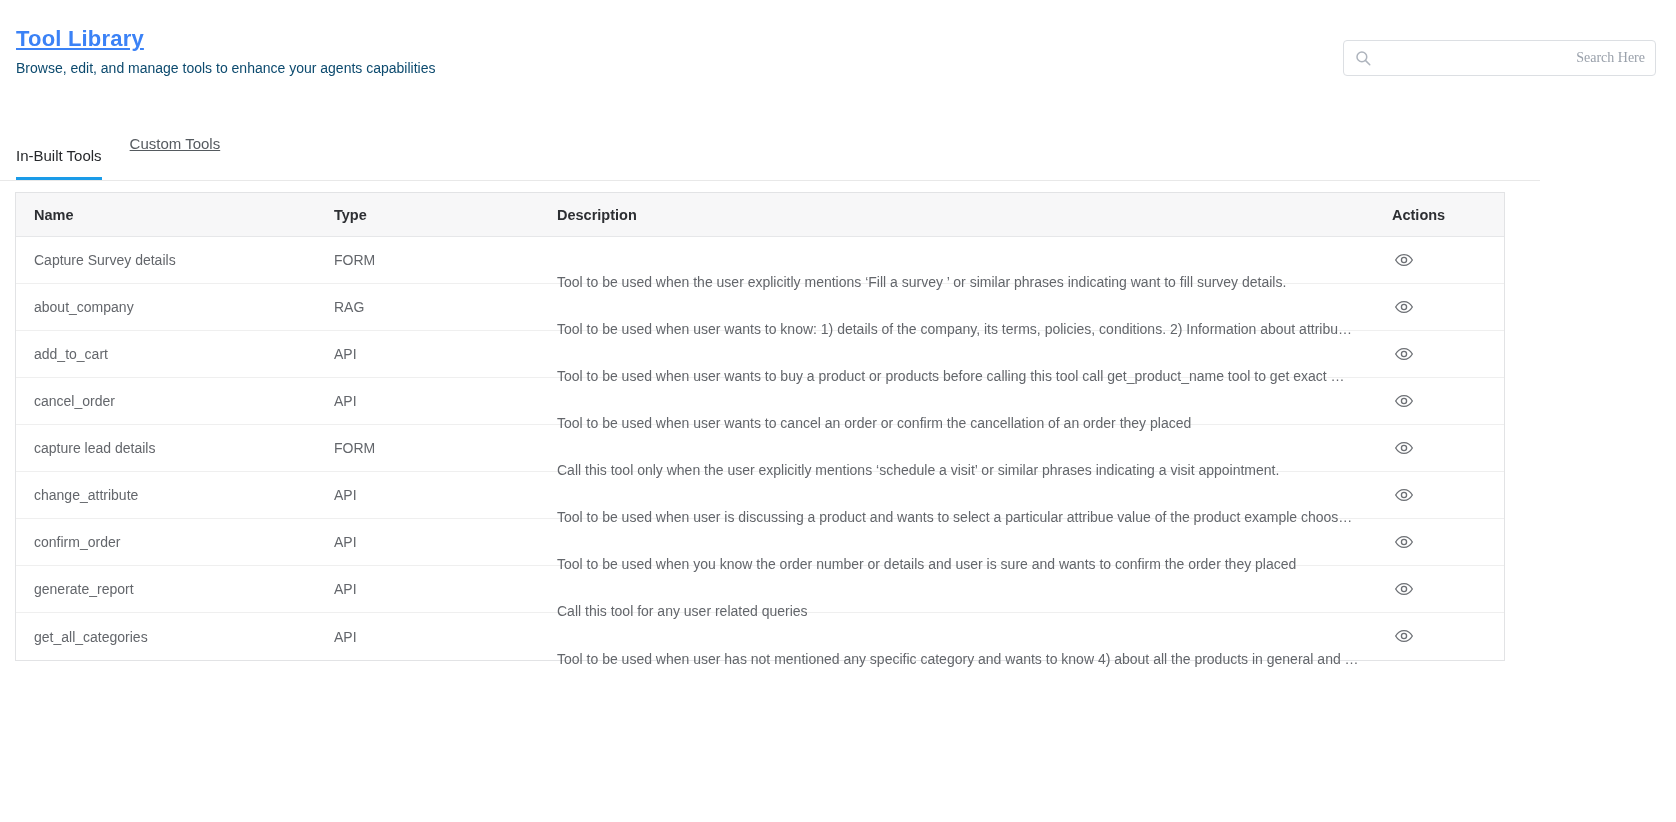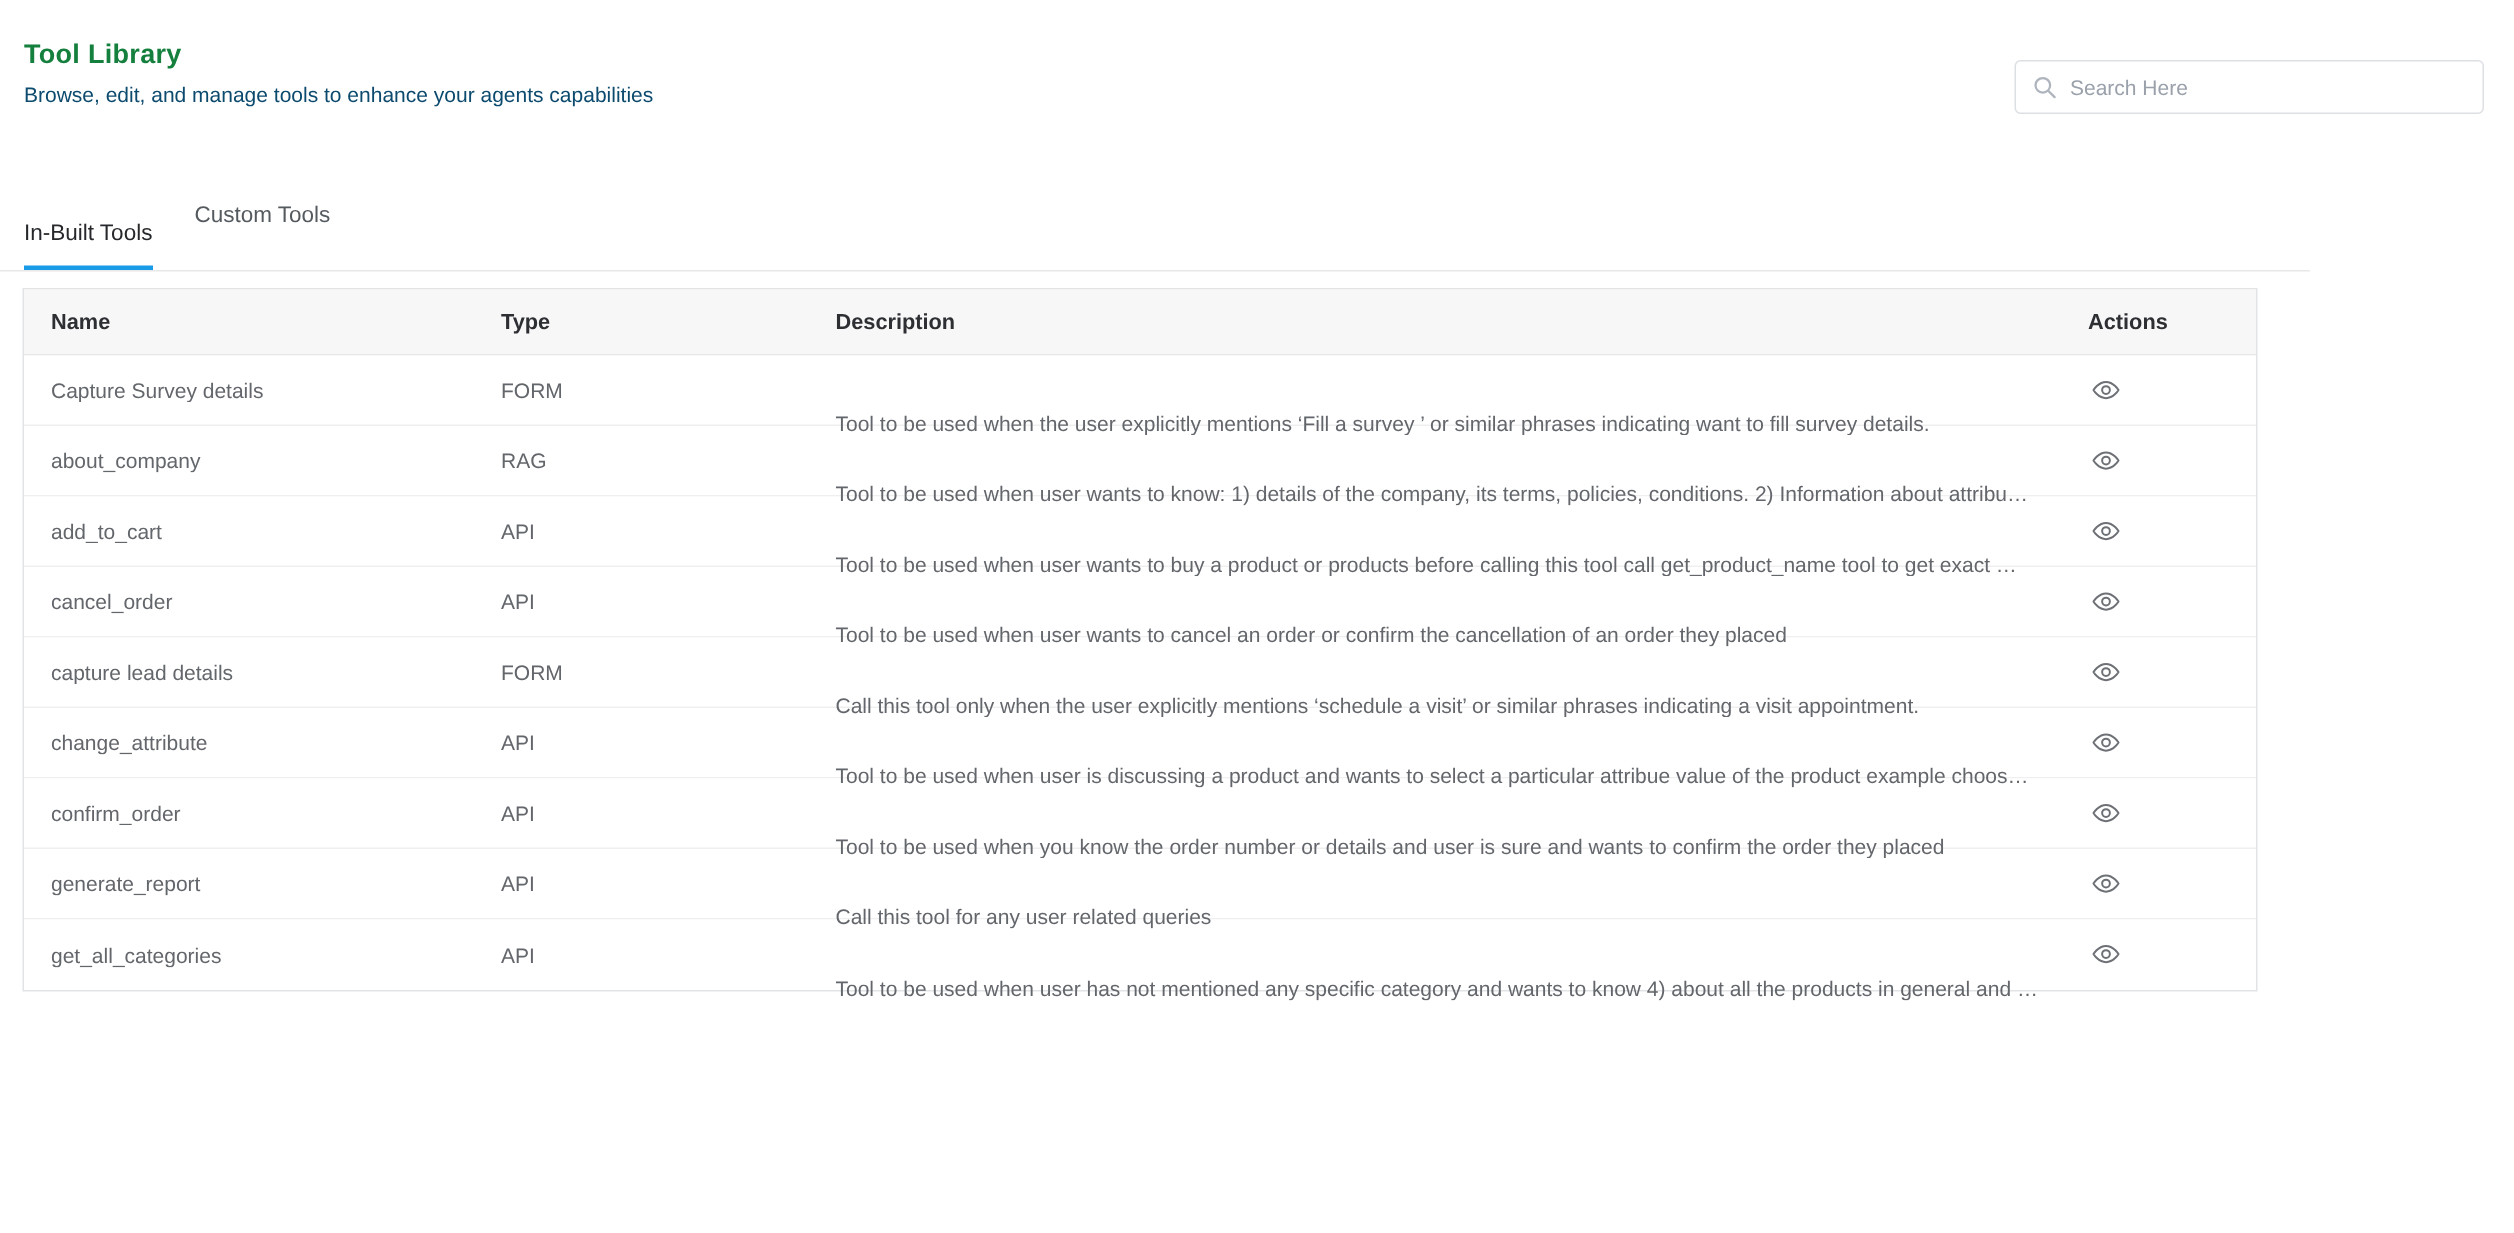--- a/index.html
+++ b/index.html
@@ -2,35 +2,35 @@
 <html style="--accent: #1a9be8;"><head>
 <meta charset="utf-8">
 <style>
   :root { --accent: #1a9be8; }
   * { box-sizing: border-box; margin: 0; padding: 0; }
   html, body { width: 1676px; height: 822px; background: #ffffff; font-family: "Liberation Sans", sans-serif; }
   .page { position: relative; width: 1676px; height: 822px; background: #fff; overflow: hidden; }
 
   
   .page-header { position: absolute; top: 26px; left: 16px; }
-  .page-title { font-size: 18px; font-weight: 700; color: #15803d; letter-spacing: .2px; }
+  .page-title { font-size: 22px; font-weight: 700; color: #3b82f6; letter-spacing: .2px; text-decoration: underline; }
   .page-subtitle { margin-top: 8px; font-size: 14px; color: #0c4a6e; }
 
   .search-box { position: absolute; top: 40px; right: 20px; width: 313px; height: 36px;
     border: 1px solid #dcdfe3; border-radius: 4px; display: flex; align-items: center;
     padding: 0 10px; background: #fff; }
   .search-box svg { flex: 0 0 auto; margin-right: 8px; }
   .search-box input { border: none; outline: none; flex: 1; font-size: 14px; color: #b91c1c;
-    font-family: Liberation Sans, sans-serif; background: transparent; }
+    font-family: Liberation Serif, serif; background: transparent; text-align: right; }
   .search-box input::placeholder { color: #9aa1ab; }
 
   
   .tabs { position: absolute; top: 127px; left: 0; width: 1540px; border-bottom: 1px solid #e8e8e8; display: flex; }
   .tab { padding: 8px 0 13px 0; font-size: 15px; color: #555a5f; cursor: pointer; margin-left: 16px; }
-  .tab + .tab { margin-left: 28px; }
+  .tab + .tab { margin-left: 28px; text-decoration: underline; }
   .tab.active { color: #26282b; border-bottom: 3px solid var(--accent); margin-top: 12px; }
 
   
   .tool-table { position: absolute; top: 192px; left: 15px; width: 1490px;
     border: 1px solid #e2e3e5; background: #fff; }
   .t-row { display: grid; grid-template-columns: 300px 223px 1fr 130px; align-items: center; }
   .t-head { background: #f7f7f8; height: 44px; border-bottom: 1px solid #e6e7e9; }
   .t-head .t-cell { font-size: 14.5px; font-weight: 700; color: #2d2f33; }
   .t-body .t-row { height: 47px; border-bottom: 1px solid #efefef; background: #fff; }
   .t-body .t-row:last-child { border-bottom: none; }

